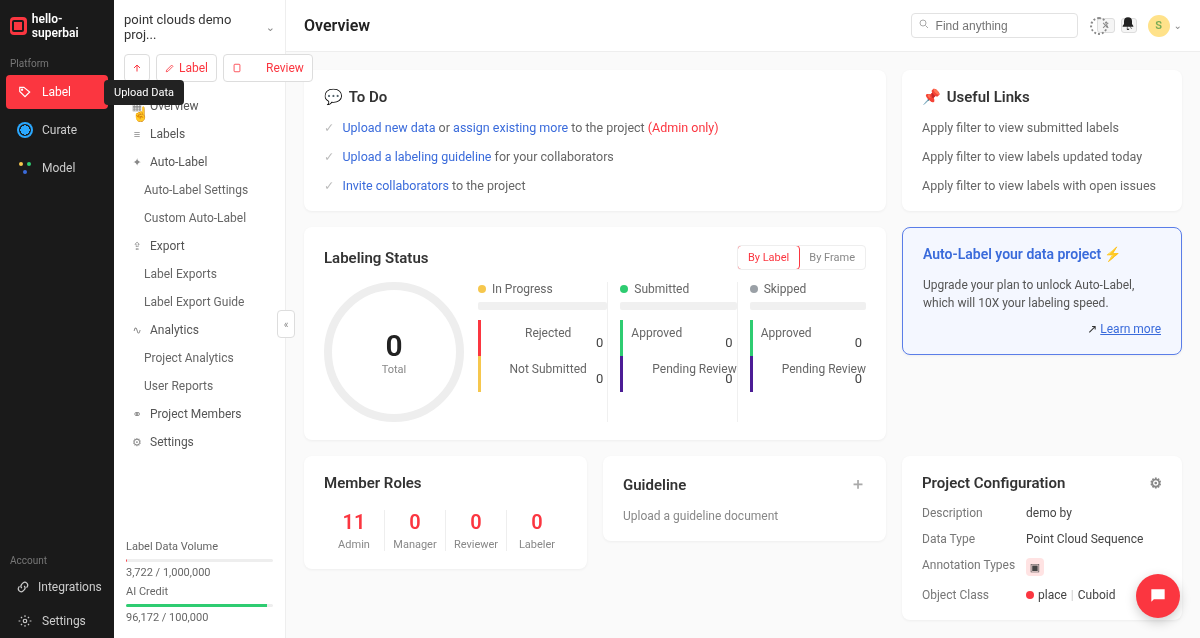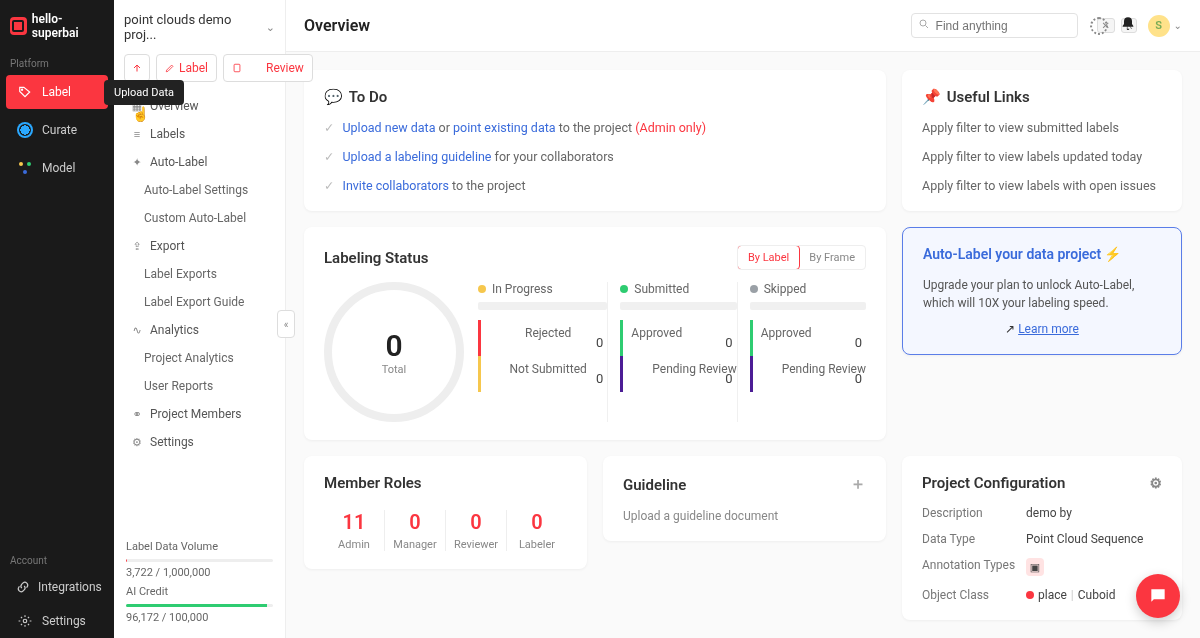--- a/index.html
+++ b/index.html
@@ -85,21 +85,21 @@
 .metric .lbl { font-size:12px; color:#666; }
 .metric .val { position:absolute; right:4px; bottom:6px; font-size:13px; color:#444; }
 .metric.bar-red { border-left:3px solid #fb3640; }
 .metric.bar-green { border-left:3px solid #2ecc71; }
 .metric.bar-yellow { border-left:3px solid #f6c74d; }
 .metric.bar-blue { border-left:3px solid #4c1d95;text-align:right; }
 
 .promo-card { border:1px solid #5a7de8; background:#f4f7ff; }
 .promo-card h2 { color:#3a6bdb; font-size:14px; }
 .promo-card p { font-size:12px; color:#555; line-height:1.5; }
-.promo-card .learn { text-align:center; margin-top:10px; font-size:12px; }
+.promo-card .learn { text-align:right; margin-top:10px; font-size:12px; }
 .promo-card .learn a { color:#3a6bdb; text-decoration:underline; cursor:pointer; }
 
 .config-card h2 { display:flex; justify-content:space-between; align-items:center; }
 .config-card .rows { display:flex; flex-direction:column; gap:12px; font-size:12px; margin-top:6px; }
 .config-row { display:flex; gap:8px; }
 .config-row .k { width:96px; color:#777; }
 .config-row .v { color:#444; flex:1; }
 .annot-badge { width:18px; height:18px; border-radius:4px; background:#ffe3e3; display:inline-flex; align-items:center; justify-content:center; font-size:11px; }
 .obj-dot { width:8px; height:8px; border-radius:50%; background:#fb3640; display:inline-block; margin-right:4px; }
 .obj-sep { color:#ccc; margin:0 4px; }
@@ -302,21 +302,21 @@
     <div class="content">
 
       <div class="card todo-card">
         <h2>
             <span>💬</span>
             <span>To Do</span>
           </h2>
         <div class="todo-list">
           <div class="todo-row">
             <span class="check">✓</span>
-            <span><span class="linkish">Upload new data</span><span> or </span><span class="linkish">point existing data</span><span> to the project </span><span class="admin-only">(Admin only)</span></span>
+            <span><span class="linkish">Upload new data</span><span> or </span><span class="linkish">assign existing more</span><span> to the project </span><span class="admin-only">(Admin only)</span></span>
           </div>
           <div class="todo-row">
             <span class="check">✓</span>
             <span><span class="linkish">Upload a labeling guideline</span><span> for your collaborators</span></span>
           </div>
           <div class="todo-row">
             <span class="check">✓</span>
             <span><span class="linkish">Invite collaborators</span><span> to the project</span></span>
           </div>
         </div>

